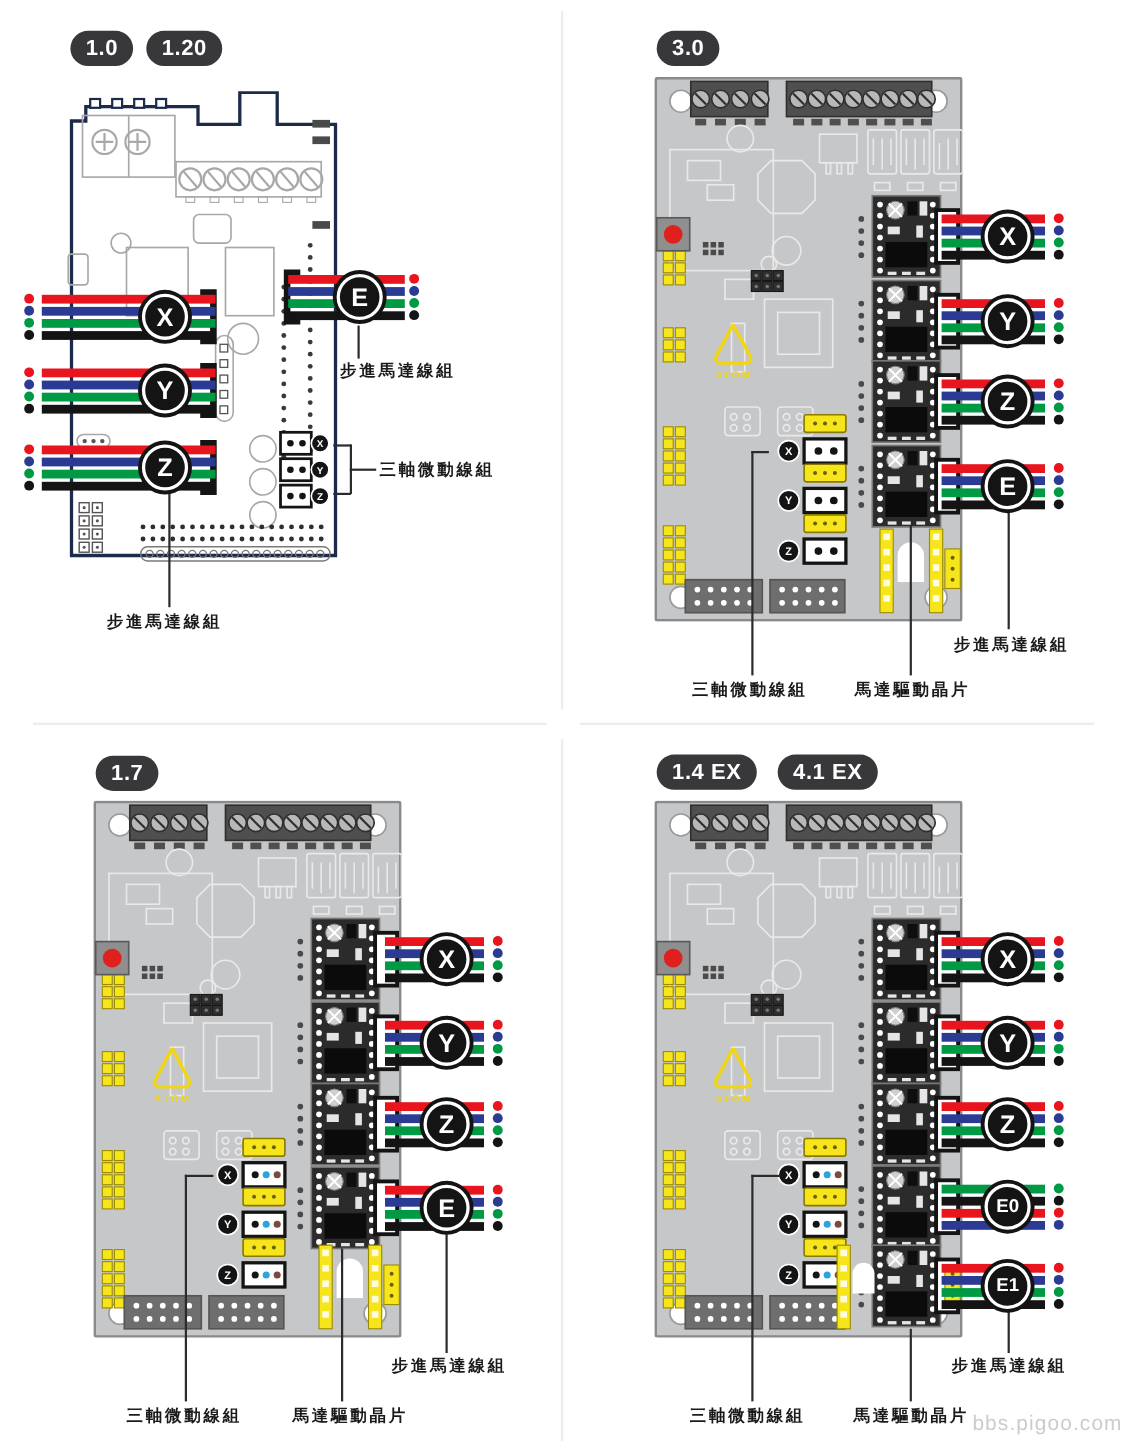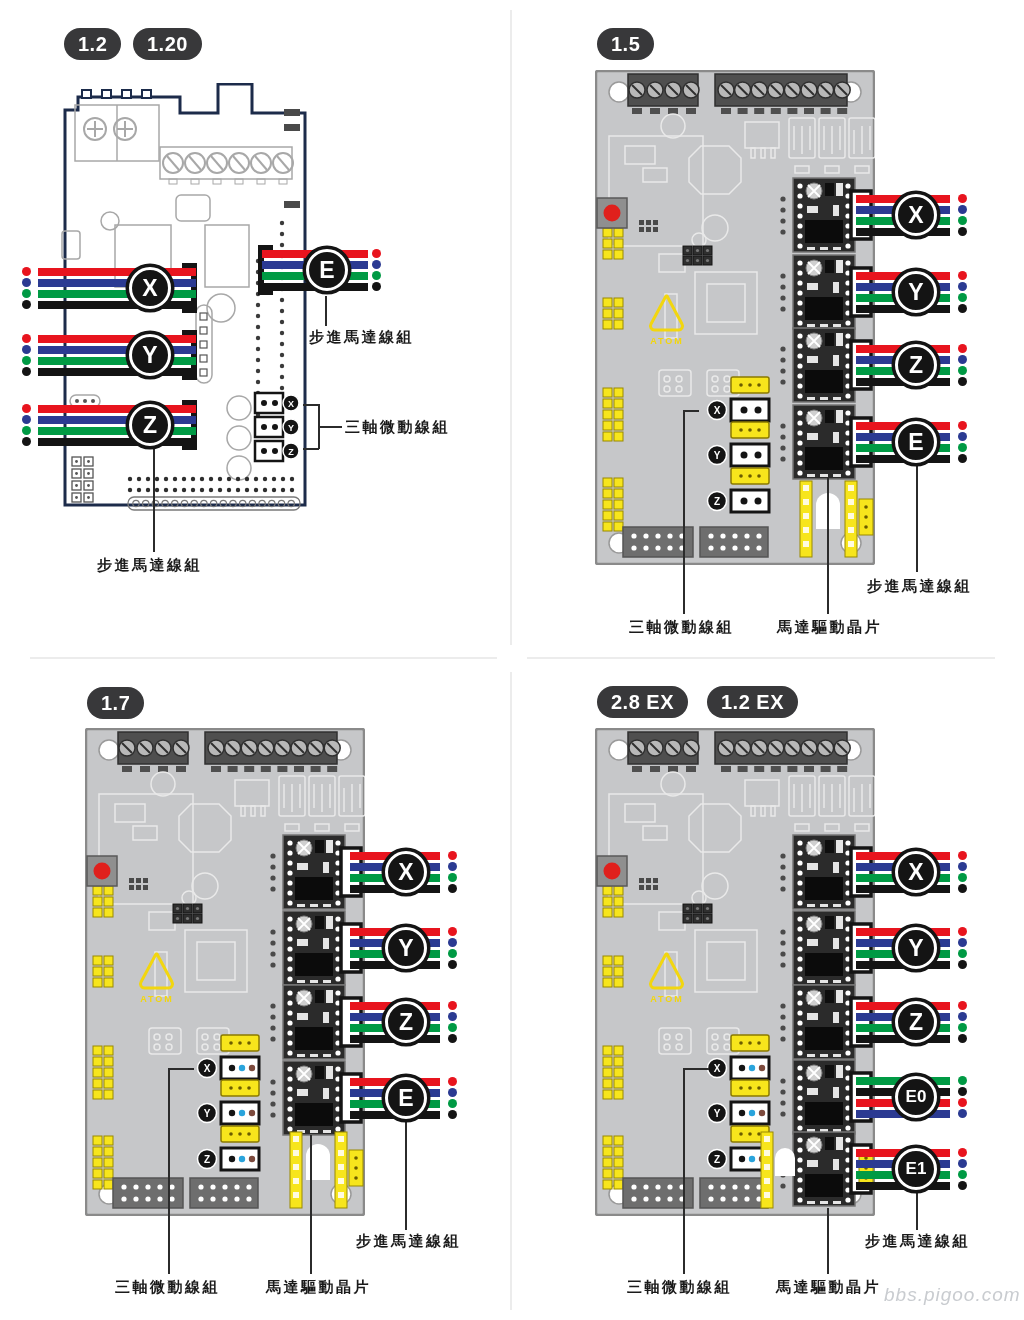--- a/index.html
+++ b/index.html
@@ -38,21 +38,21 @@
 </head>
 <body>
 
 <div id="page">
 
   <div class="divider" style="left:510px;top:10px;width:2px;height:635px;"></div>
   <div class="divider" style="left:510px;top:672px;width:2px;height:638px;"></div>
   <div class="divider" style="left:30px;top:657px;width:467px;height:2px;"></div>
   <div class="divider" style="left:527px;top:657px;width:468px;height:2px;"></div>
 
-  <span class="badge" style="left:64px;top:28px;">1.2</span>
+  <span class="badge" style="left:64px;top:28px;">1.0</span>
   <span class="badge" style="left:133px;top:28px;">1.20</span>
   <svg id="board-v1" class="board" style="left:58px;top:83px;" width="255" height="428">
       <path d="M7,27 H20 V14 H122 V30 H160 V1 H194 V30 H247 V422 H7 Z" fill="#fff" stroke="#1c2b4a" stroke-width="3"></path>
       <rect x="24" y="7" width="9" height="8" fill="#fff" stroke="#1c2b4a" stroke-width="2"></rect>
       <rect x="44" y="7" width="9" height="8" fill="#fff" stroke="#1c2b4a" stroke-width="2"></rect>
       <rect x="64" y="7" width="9" height="8" fill="#fff" stroke="#1c2b4a" stroke-width="2"></rect>
       <rect x="84" y="7" width="9" height="8" fill="#fff" stroke="#1c2b4a" stroke-width="2"></rect>
       <rect x="17" y="22" width="84" height="56" fill="none" stroke="#a8a8a8" stroke-width="1.5"></rect>
       <line x1="59" y1="22" x2="59" y2="78" stroke="#a8a8a8" stroke-width="1.5"></line>
       <circle cx="37" cy="46" r="11" fill="none" stroke="#a8a8a8" stroke-width="2"></circle>
@@ -232,21 +232,21 @@
   <div class="anno" style="left:309px;top:328px;">步進馬達線組</div>
   <div class="lead v" style="left:325px;top:296px;height:30px;"></div>
   <div class="anno" style="left:345px;top:418px;">三軸微動線組</div>
   <div class="lead h" style="left:303px;top:404px;width:16px;"></div>
   <div class="lead h" style="left:303px;top:448px;width:16px;"></div>
   <div class="lead v" style="left:318px;top:404px;height:45px;"></div>
   <div class="lead h" style="left:318px;top:426px;width:24px;"></div>
   <div class="anno" style="left:97px;top:556px;">步進馬達線組</div>
   <div class="lead v" style="left:153px;top:448px;height:104px;"></div>
 
-  <span class="badge" style="left:597px;top:28px;">1.5</span>
+  <span class="badge" style="left:597px;top:28px;">3.0</span>
   <svg id="board-v20" class="board" style="left:595px;top:70px;" width="280" height="495">
       <rect x="1" y="1" width="278" height="493" rx="2" fill="#c6c7c9" stroke="#8a8a8a" stroke-width="2.5"></rect>
       <circle cx="24" cy="22" r="10" fill="#fff" stroke="#9a9a9a" stroke-width="1.5"></circle>
       <circle cx="256" cy="22" r="10" fill="#fff" stroke="#9a9a9a" stroke-width="1.5"></circle>
       <circle cx="24" cy="473" r="10" fill="#fff" stroke="#9a9a9a" stroke-width="1.5"></circle>
       <circle cx="256" cy="473" r="10" fill="#fff" stroke="#9a9a9a" stroke-width="1.5"></circle>
       <rect x="33" y="4" width="70" height="32" fill="#4f4f4f" stroke="#2f2f2f" stroke-width="1.5"></rect>
       <circle cx="42" cy="20" r="8" fill="#b8b8b8" stroke="#2f2f2f" stroke-width="1.5"></circle>
       <line x1="37" y1="15" x2="47" y2="25" stroke="#2f2f2f" stroke-width="2"></line>
       <rect x="37" y="38" width="10" height="6" fill="#4f4f4f"></rect>
@@ -891,22 +891,22 @@
       <circle cx="271" cy="450" r="1.8" fill="#6b5d00"></circle>
     </svg>
   <div class="anno" style="left:115px;top:1278px;">三軸微動線組</div>
   <div class="lead h" style="left:168px;top:1068px;width:26px;"></div>
   <div class="lead v" style="left:168px;top:1068px;height:206px;"></div>
   <div class="anno" style="left:266px;top:1278px;">馬達驅動晶片</div>
   <div class="lead v" style="left:310px;top:1135px;height:139px;"></div>
   <div class="anno" style="left:356px;top:1232px;">步進馬達線組</div>
   <div class="lead v" style="left:405px;top:1122px;height:108px;"></div>
 
-  <span class="badge" style="left:597px;top:686px;">2.8 EX</span>
-  <span class="badge" style="left:707px;top:686px;">1.2 EX</span>
+  <span class="badge" style="left:597px;top:686px;">1.4 EX</span>
+  <span class="badge" style="left:707px;top:686px;">4.1 EX</span>
   <svg id="board-vex" class="board" style="left:595px;top:728px;" width="280" height="488">
       <rect x="1" y="1" width="278" height="486" rx="2" fill="#c6c7c9" stroke="#8a8a8a" stroke-width="2.5"></rect>
       <circle cx="24" cy="22" r="10" fill="#fff" stroke="#9a9a9a" stroke-width="1.5"></circle>
       <circle cx="256" cy="22" r="10" fill="#fff" stroke="#9a9a9a" stroke-width="1.5"></circle>
       <circle cx="24" cy="466" r="10" fill="#fff" stroke="#9a9a9a" stroke-width="1.5"></circle>
       <circle cx="256" cy="466" r="10" fill="#fff" stroke="#9a9a9a" stroke-width="1.5"></circle>
       <rect x="33" y="4" width="70" height="32" fill="#4f4f4f" stroke="#2f2f2f" stroke-width="1.5"></rect>
       <circle cx="42" cy="20" r="8" fill="#b8b8b8" stroke="#2f2f2f" stroke-width="1.5"></circle>
       <line x1="37" y1="15" x2="47" y2="25" stroke="#2f2f2f" stroke-width="2"></line>
       <rect x="37" y="38" width="10" height="6" fill="#4f4f4f"></rect>
@@ -1247,21 +1247,21 @@
       <circle cx="271" cy="450" r="1.8" fill="#6b5d00"></circle>
     </svg>
   <div class="anno" style="left:627px;top:1278px;">三軸微動線組</div>
   <div class="lead h" style="left:683px;top:1068px;width:26px;"></div>
   <div class="lead v" style="left:683px;top:1068px;height:206px;"></div>
   <div class="anno" style="left:776px;top:1278px;">馬達驅動晶片</div>
   <div class="lead v" style="left:827px;top:1208px;height:66px;"></div>
   <div class="anno" style="left:865px;top:1232px;">步進馬達線組</div>
   <div class="lead v" style="left:916px;top:1192px;height:38px;"></div>
 
-  <div class="watermark" style="left:884px;top:1284px;font-style:italic;">bbs.pigoo.com</div>
+  <div class="watermark" style="left:884px;top:1284px;">bbs.pigoo.com</div>
 <div class="wire-stripes" style="left: 38px; top: 267.5px; width: 158px; height: 41px; z-index: 4;">
       <div class="stripe c-red" style="top: 0px;"></div>
       <div class="stripe c-blue" style="top: 11px;"></div>
       <div class="stripe c-green" style="top: 22px;"></div>
       <div class="stripe c-black" style="top: 33px;"></div>
     </div>
     <div class="wdot c-red" style="left: 22px; top: 267px; z-index: 4;"></div>
     <div class="wdot c-blue" style="left: 22px; top: 278px; z-index: 4;"></div>
     <div class="wdot c-green" style="left: 22px; top: 289px; z-index: 4;"></div>
     <div class="wdot c-black" style="left: 22px; top: 300px; z-index: 4;"></div>

